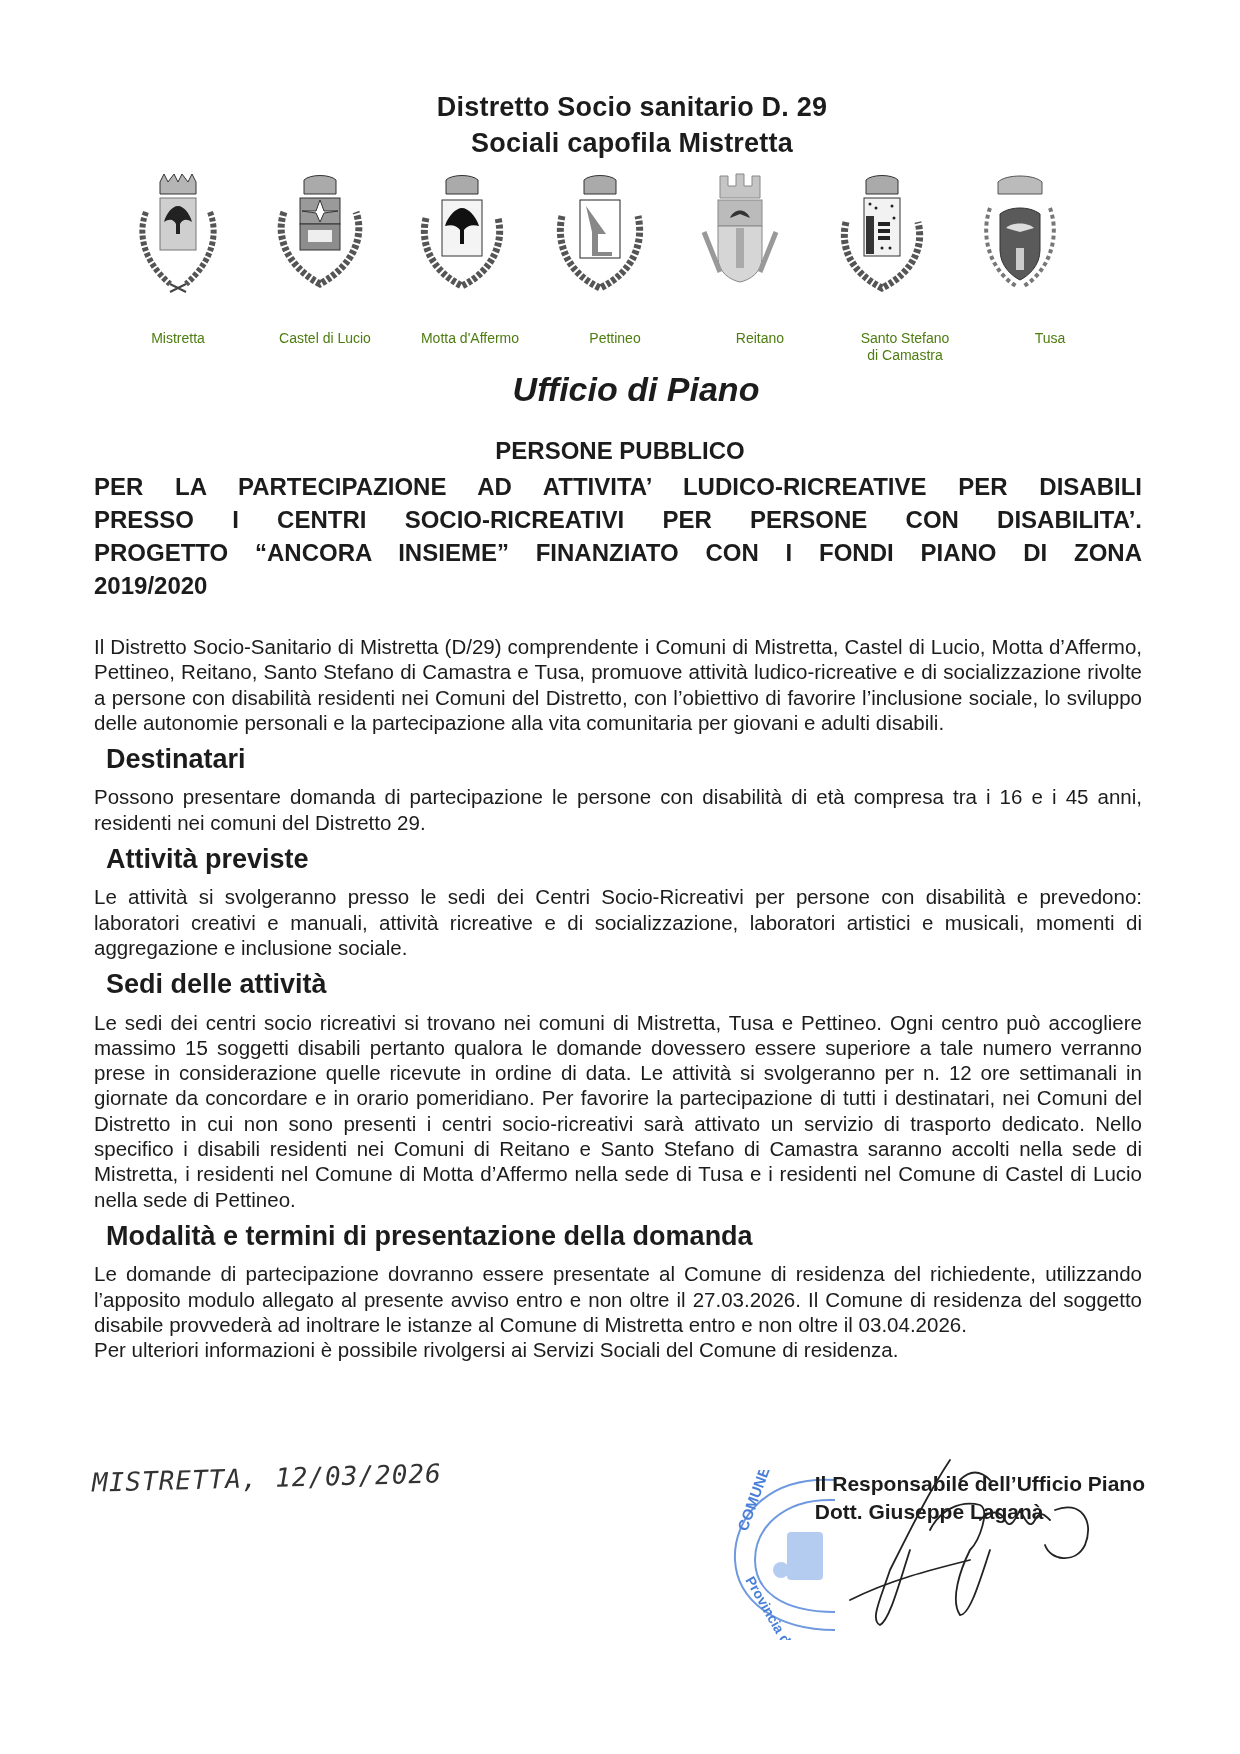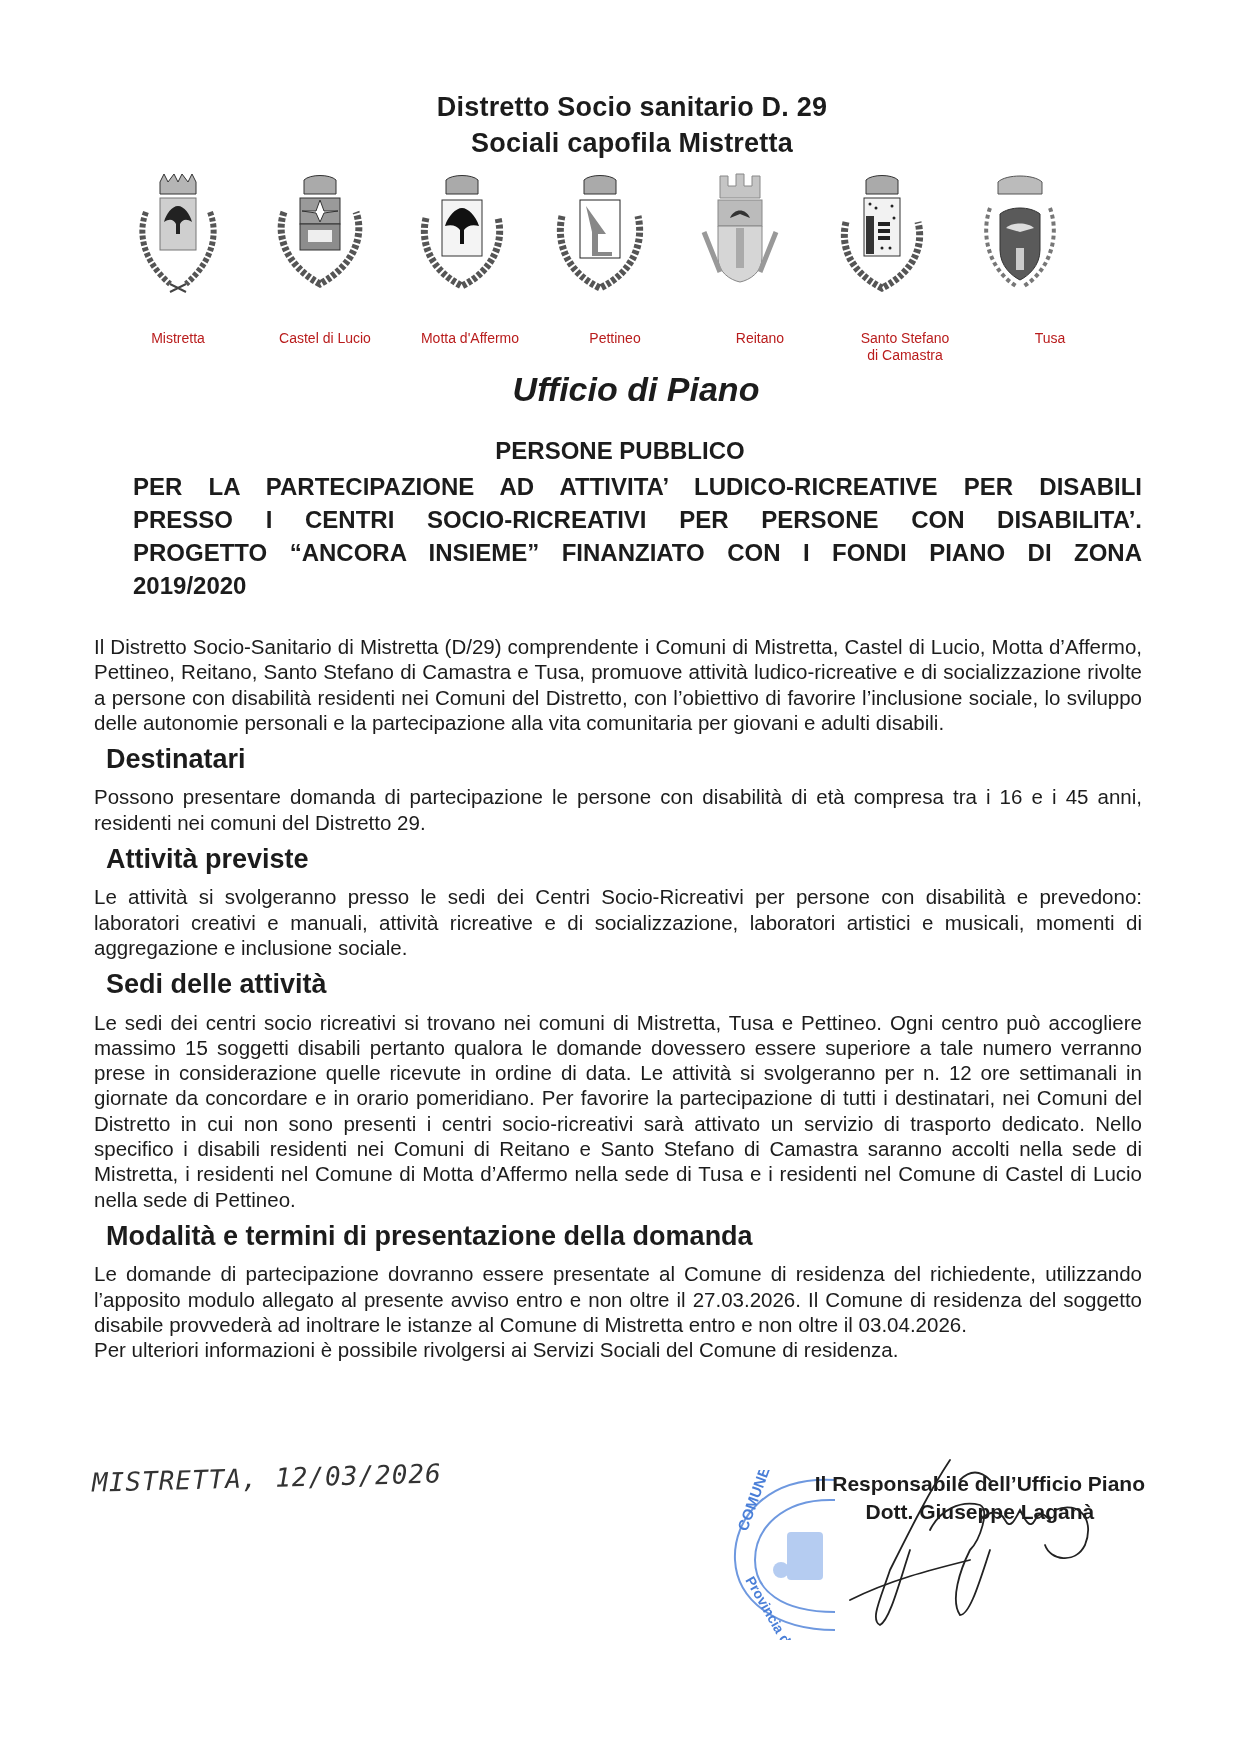--- a/index.html
+++ b/index.html
@@ -8,39 +8,39 @@
 
   .hdr-title { position: absolute; left: 0; width: 1240px; text-align: center; font-weight: bold; font-size: 27px; letter-spacing: 0.2px; padding-left: 12px; }
   .hdr-1 { top: 92px; }
   .hdr-2 { top: 128px; }
 
   .crests { position: absolute; top: 172px; left: 0; width: 1240px; height: 140px; }
   .crest { position: absolute; top: 0; width: 100px; height: 130px; }
   .crest svg { width: 100%; height: 100%; }
 
   .towns { position: absolute; top: 330px; left: 0; width: 1240px; }
-  .town { position: absolute; width: 160px; text-align: center; font-size: 14px; line-height: 17px; color: #b91c1c; }
+  .town { position: absolute; width: 160px; text-align: center; font-size: 14px; line-height: 17px; color: #4d7c0f; }
 
   .office { position: absolute; top: 370px; left: 16px; width: 1240px; text-align: center; font-weight: bold; font-style: italic; font-size: 34px; }
 
   .notice-title { position: absolute; top: 437px; left: 0; width: 1240px; text-align: center; font-weight: bold; font-size: 24px; }
   .subject { position: absolute; top: 470px; left: 94px; width: 1048px; font-weight: bold; font-size: 24px; line-height: 33px; text-align: justify; text-align-last: left; }
-  .subject .ln { display: block; text-align: justify; text-align-last: justify; margin-left: 39px; }
+  .subject .ln { display: block; text-align: justify; text-align-last: justify; }
   .subject .ln.last { text-align-last: left; }
 
   .body { position: absolute; top: 634px; left: 94px; width: 1048px; font-size: 20.5px; line-height: 25.3px; }
   .body p { margin: 0; text-align: justify; }
   .body h3 { margin: 12px; font-size: 27px; font-weight: bold; line-height: 25.3px; }
 
   .handdate { position: absolute; top: 1463px; left: 92px; font-family: "DejaVu Sans Mono", monospace; font-size: 26px; color: #333; letter-spacing: 1px; transform: rotate(-1.5deg); font-style: italic; }
 
   .stamp { position: absolute; top: 1470px; left: 725px; width: 120px; height: 170px; }
   .stamp svg { width: 100%; height: 100%; }
 
-  .signer { position: absolute; top: 1470px; right: 95px; text-align: center; font-weight: bold; font-size: 21px; line-height: 28px; }
+  .signer { position: absolute; top: 1470px; right: 95px; text-align: left; font-weight: bold; font-size: 21px; line-height: 28px; }
   .signature { position: absolute; top: 1450px; left: 830px; width: 270px; height: 200px; }
   .signature svg { width: 100%; height: 100%; }
 </style>
 </head>
 <body>
 
 <div class="page">
 
   <div class="hdr-title hdr-1">Distretto Socio sanitario D. 29</div>
   <div class="hdr-title hdr-2">Sociali capofila Mistretta</div>

